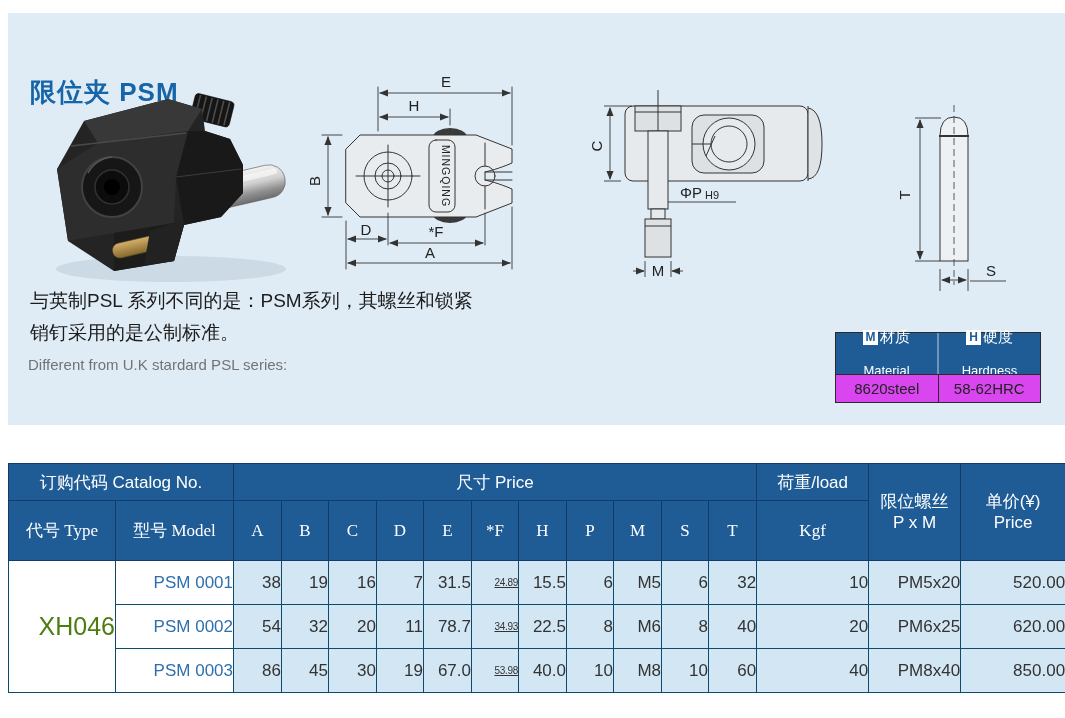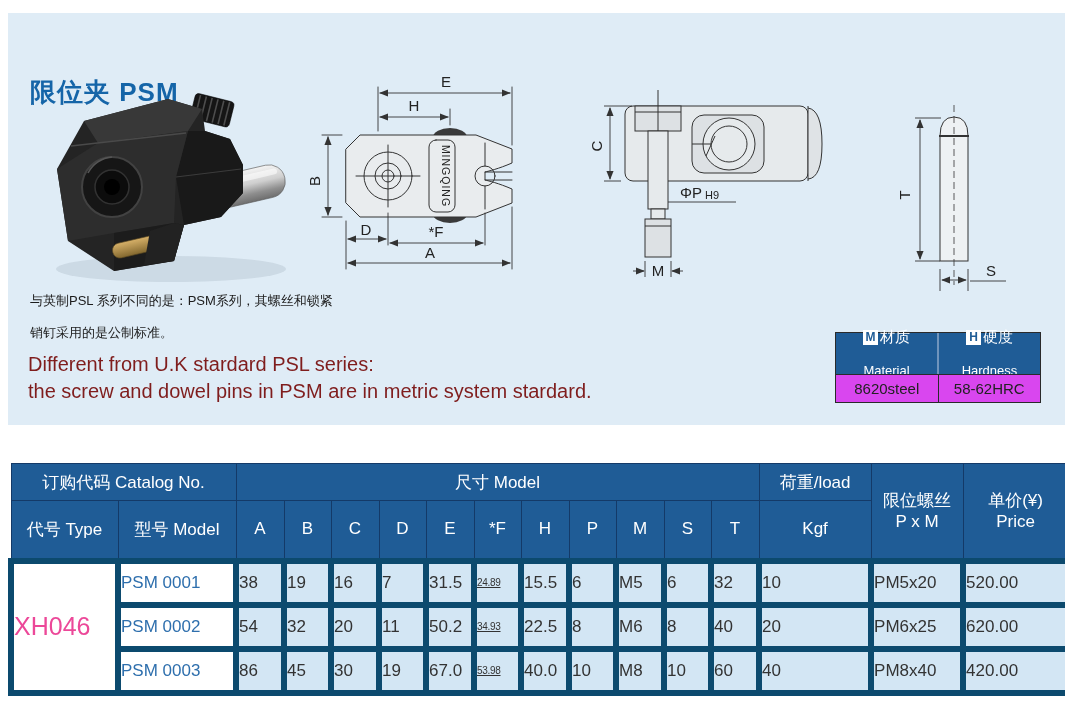--- a/index.html
+++ b/index.html
@@ -8,42 +8,42 @@
 
   
   .top-panel { position:absolute; left:8px; top:13px; width:1057px; height:412px; background:#dfecf6; }
   .page-title { position:absolute; left:22px; top:15px; font-size:26px; font-weight:bold; color:#1565a8; letter-spacing:1px;margin-top:47px; }
 
   .photo-wrap   { position:absolute; left:18px;  top:60px;  width:284px; height:214px; }
   .draw-front   { position:absolute; left:300px; top:60px;  width:287px; height:207px; }
   .draw-side    { position:absolute; left:580px; top:65px;  width:247px; height:217px; }
   .draw-pin     { position:absolute; left:850px; top:70px;  width:207px; height:227px; }
 
-  .zh-text { position:absolute; left:22px; top:272px; font-size:13px; color:#1c1c1c; line-height:32px; white-space:nowrap; }
-  .en-text { position:absolute; left:20px; top:338px; font-size:20px; color:#7f1d1d; line-height:27px; white-space:nowrap; }
+  .zh-text { position:absolute; left:22px; top:272px; font-size:19px; color:#1c1c1c; line-height:32px; white-space:nowrap; }
+  .en-text { position:absolute; left:20px; top:338px; font-size:15px; color:#737373; line-height:27px; white-space:nowrap; }
 
   
   .mini-table { position:absolute; left:827px; top:319px; width:206px; border:1px solid #2a2a2a; background:#fff; }
   .mini-head { display:flex; background:#1f5c96; color:#fff; height:41px; }
   .mini-head .cell { flex:1; display:flex; flex-direction:column; align-items:center; justify-content:center; line-height:1.25; }
   .mini-head .cell + .cell { border-left:2px solid #6f94bc; }
   .mini-zh { font-size:15px; display:flex; align-items:center; gap:2px; }
   .letter-box { display:inline-flex; width:15px; height:15px; background:#ffffff; color:#1f5c96; font-size:12px; font-weight:bold; align-items:center; justify-content:center; }
   .mini-en { font-size:13px;margin-top:16px; }
   .mini-body { display:flex; height:28px; background:#d946ef; color:#222; }
   .mini-body .cell { flex:1; display:flex; align-items:center; justify-content:center; font-size:15px; border-top:1px solid #2a2a2a; }
   .mini-body .cell + .cell { border-left:1px solid #2a2a2a; }
 
   
   .main-table { position:absolute; left:8px; top:463px; width:1057px; border-collapse:collapse; table-layout:fixed; }
   .main-table th { background:#1f5c96; color:#ffffff; font-weight:normal; border:1px solid #143a68; text-align:center; vertical-align:middle; font-size:17px; }
   .main-table tr.hrow1 th { height:37px; }
-  .main-table tr.hrow2 th { height:60px; }
-  .main-table td { border:6px solid #0c4a6e; text-align:left; vertical-align:middle; height:44px; }
-  td.cell-type  { background:#ffffff; color:#ec4899; font-size:25px; }
+  .main-table tr.hrow2 th { height:60px;font-family:Liberation Serif, serif; }
+  .main-table td { border:1px solid #0c4a6e; text-align:right; vertical-align:middle; height:44px; }
+  td.cell-type  { background:#ffffff; color:#4d7c0f; font-size:25px; }
   td.cell-model { background:#ffffff; color:#2e6fad; font-size:17px; }
   td.cell-dim   { background:#d3e6f4; color:#333333; font-size:17px; }
   td.cell-f     { background:#d3e6f4; color:#333333; font-size:10px; letter-spacing:-0.3px;text-decoration:underline; }
   .two-line { line-height:1.25; display:inline-block; }
 </style>
 </head>
 <body>
 
 <div id="page">
 
@@ -249,21 +249,20 @@
         </g>
       </svg>
     </div>
 
     <div class="zh-text">
       <div>与英制PSL 系列不同的是：PSM系列，其螺丝和锁紧</div>
       <div>销钉采用的是公制标准。</div>
     </div>
     <div class="en-text">
       <div>Different from U.K stardard PSL series:</div>
-      <div>the screw and dowel pins in PSM are in metric system stardard.</div>
     </div>
 
     <div class="mini-table">
       <div class="mini-head">
         <div class="cell">
           <span class="mini-zh">
             <span class="letter-box">M</span>
             <span>材质</span>
           </span>
           <span class="mini-en">Material</span>
@@ -298,21 +297,21 @@
       <col style="width:48px">
         <col style="width:47px">
         <col style="width:48px">
       <col style="width:112px">
         <col style="width:92px">
         <col style="width:105px">
     </colgroup>
     <tbody>
         <tr class="hrow1">
       <th colspan="2">订购代码 Catalog No.</th>
-      <th colspan="11">尺寸 Model</th>
+      <th colspan="11">尺寸 Price</th>
       <th>荷重/load</th>
       <th rowspan="2">
         <span class="two-line">
           <span>限位螺丝</span><br>
           <span>P x M</span>
         </span>
       </th>
       <th rowspan="2">
         <span class="two-line">
           <span>单价(¥)</span><br>
@@ -353,21 +352,21 @@
       <td class="cell-dim">10</td>
       <td class="cell-dim">PM5x20</td>
       <td class="cell-dim">520.00</td>
     </tr>
     <tr>
       <td class="cell-model">PSM 0002</td>
       <td class="cell-dim">54</td>
       <td class="cell-dim">32</td>
       <td class="cell-dim">20</td>
       <td class="cell-dim">11</td>
-      <td class="cell-dim">50.2</td>
+      <td class="cell-dim">78.7</td>
       <td class="cell-f">34.93</td>
       <td class="cell-dim">22.5</td>
       <td class="cell-dim">8</td>
       <td class="cell-dim">M6</td>
       <td class="cell-dim">8</td>
       <td class="cell-dim">40</td>
       <td class="cell-dim">20</td>
       <td class="cell-dim">PM6x25</td>
       <td class="cell-dim">620.00</td>
     </tr>
@@ -379,17 +378,17 @@
       <td class="cell-dim">19</td>
       <td class="cell-dim">67.0</td>
       <td class="cell-f">53.98</td>
       <td class="cell-dim">40.0</td>
       <td class="cell-dim">10</td>
       <td class="cell-dim">M8</td>
       <td class="cell-dim">10</td>
       <td class="cell-dim">60</td>
       <td class="cell-dim">40</td>
       <td class="cell-dim">PM8x40</td>
-      <td class="cell-dim">420.00</td>
+      <td class="cell-dim">850.00</td>
     </tr>
   </tbody>
     </table>
 </div>
 
 </body></html>

